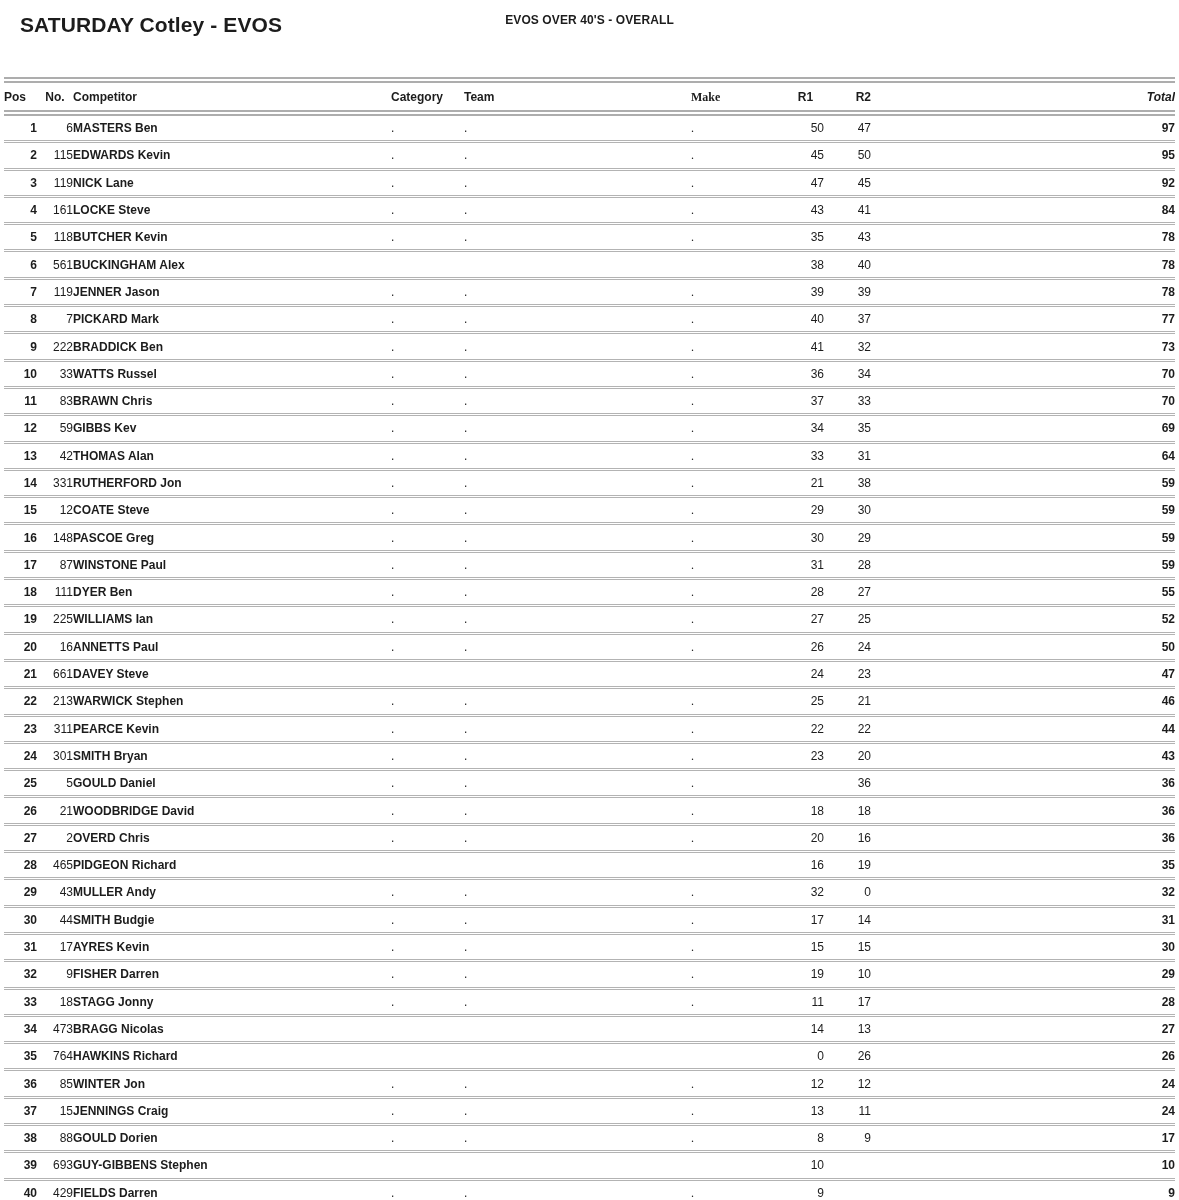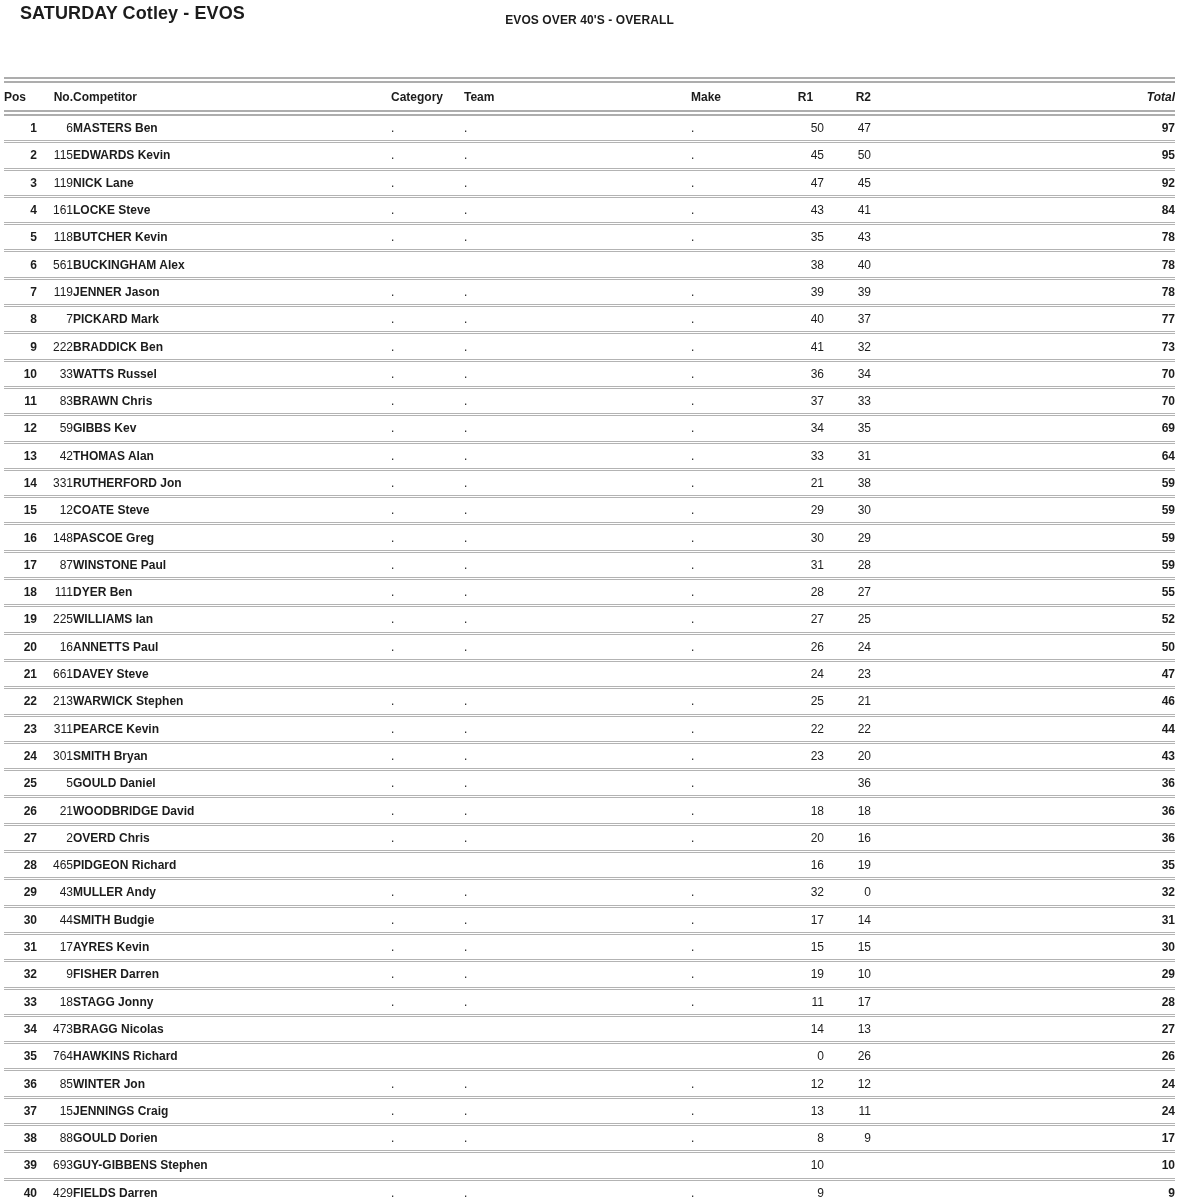--- a/index.html
+++ b/index.html
@@ -18,22 +18,22 @@
     overflow: hidden;
     position: relative;
   }
   .titlebar {
     height: 70px;
     position: relative;
   }
   .title-left {
     position: absolute;
     left: 20px;
-    top: 3px;
-    font-size: 18px;
+    top: 13px;
+    font-size: 21px;
     font-weight: bold;
     letter-spacing: 0.1px;
   }
   .title-center {
     position: absolute;
     left: 0;
     right: 0;
     top: 13px;
     text-align: center;
     font-size: 12px;
@@ -68,27 +68,27 @@
     border-bottom: 3px double #b3b3b3;
   }
   tbody td { height: 24.3px; }
 
   
   .c-pos   { width: 33px;  }
   .c-no    { width: 36px;  }
   .c-comp  { width: 318px; }
   .c-cat   { width: 73px;  }
   .c-team  { width: 227px; }
-  .c-make  { width: 96px;  }
+  .c-make  { width: 96px; font-family: Liberation Serif, serif;  }
   .c-r1    { width: 37px;  }
   .c-r2    { width: 47px;  }
   .c-total { }
 
   th.c-pos   { text-align: left;  padding-left: 11px; }
-  th.c-no    { text-align: right; padding-right: 4px; }
+  th.c-no    { padding-right: 4px; }
   th.c-comp  { text-align: left;  padding-left: 24px; }
   th.c-cat   { text-align: left;  padding-left: 3px;  }
   th.c-team  { text-align: left;  padding-left: 1px;  }
   th.c-make  { text-align: left;  }
   th.c-r1    { text-align: center; }
   th.c-r2    { text-align: right; }
   th.c-total { text-align: right; padding-right: 25px; font-style: italic; }
 
   td.c-pos   { text-align: right; padding-right: 8px;  font-weight: bold; }
   td.c-no    { text-align: right; padding-right: 4px; }

